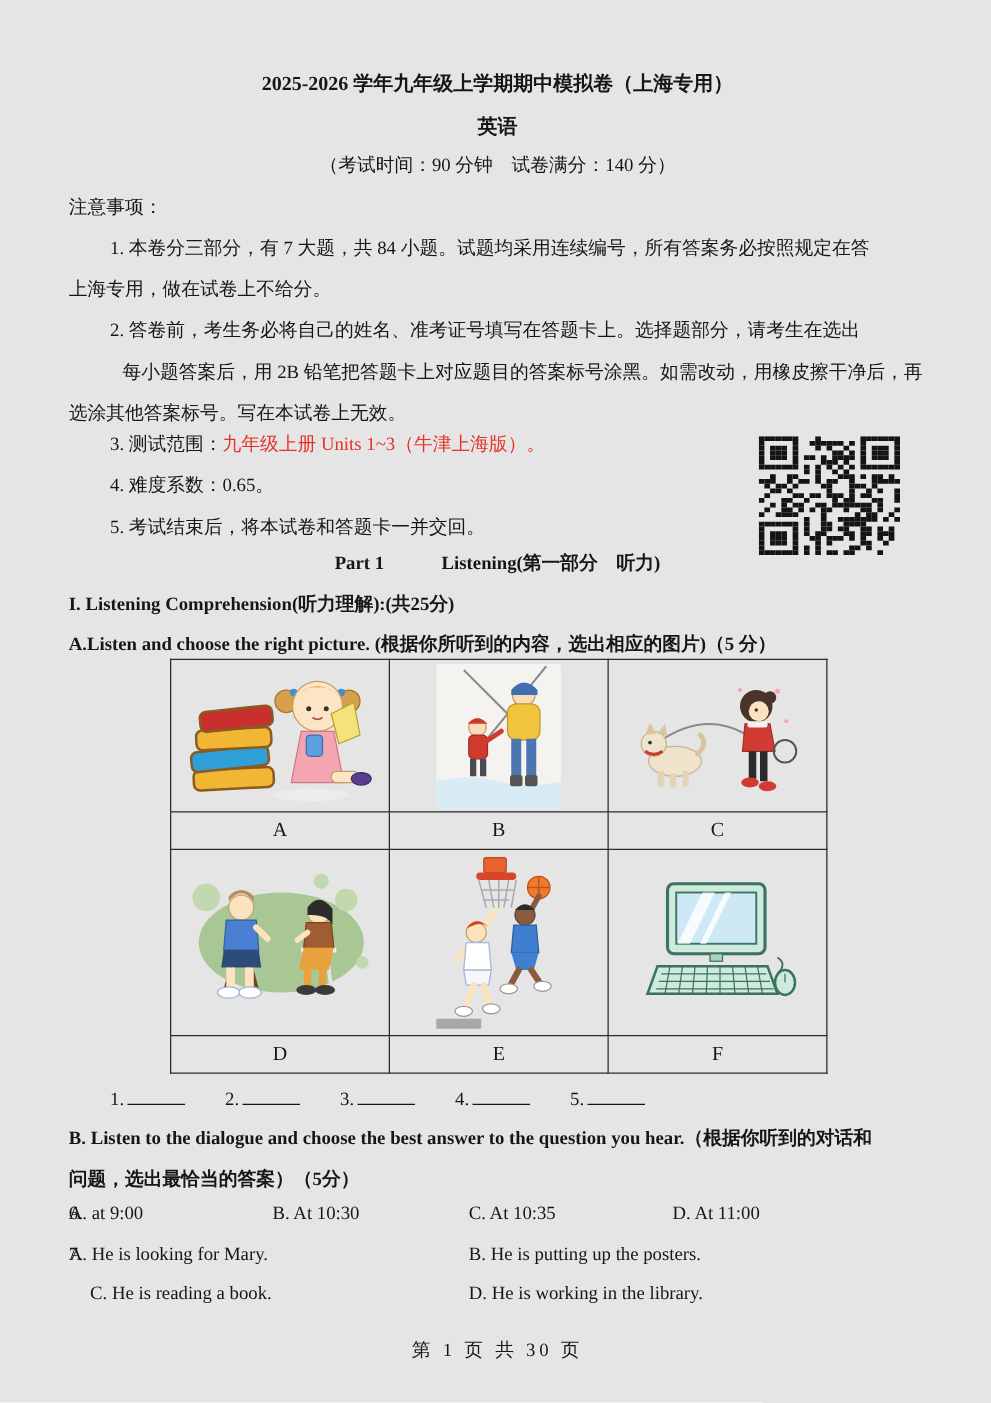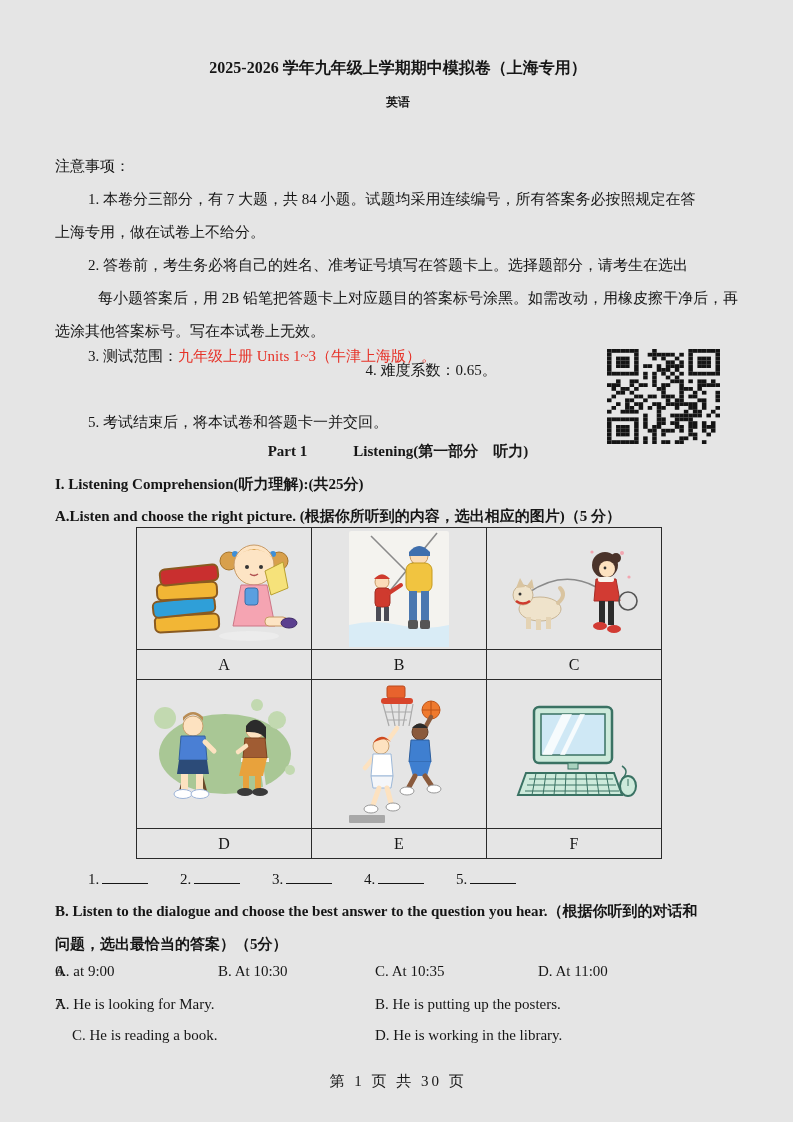--- a/index.html
+++ b/index.html
@@ -29,32 +29,33 @@
   .qrow span{position:absolute;top:0;white-space:nowrap;}
   .footer{letter-spacing:3px;}
   #qr-code{position:absolute;left:607px;top:349px;}
 </style>
 </head>
 <body>
 
 <div class="page">
 
   <div class="ln center bold" style="top:58px;font-size:16px;">2025-2026 学年九年级上学期期中模拟卷（上海专用）</div>
-  <div class="ln center bold" style="top:92px;font-size:12px;">英语</div>
+  <div class="ln center bold" style="top:92px;font-size:16px;">英语</div>
+  <div class="ln center" style="top:123px;">（考试时间：90 分钟　试卷满分：140 分）</div>
 
   <div class="ln" style="top:156px;">注意事项：</div>
   <div class="ln indent" style="top:189px;">1. 本卷分三部分，有 7 大题，共 84 小题。试题均采用连续编号，所有答案务必按照规定在答</div>
   <div class="ln" style="top:222px;">上海专用，做在试卷上不给分。</div>
   <div class="ln indent" style="top:255px;">2. 答卷前，考生务必将自己的姓名、准考证号填写在答题卡上。选择题部分，请考生在选出</div>
   <div class="ln" style="top:288px;margin-left:43px;">每小题答案后，用 2B 铅笔把答题卡上对应题目的答案标号涂黑。如需改动，用橡皮擦干净后，再</div>
   <div class="ln" style="top:321px;">选涂其他答案标号。写在本试卷上无效。</div>
   <div class="ln indent" style="top:346px;">
     <span>3. 测试范围：</span><span class="red">九年级上册 Units 1~3（牛津上海版）。</span>
   </div>
-  <div class="ln indent" style="top:360px;text-align:center;">4. 难度系数：0.65。</div>
+  <div class="ln indent" style="top:379px;">4. 难度系数：0.65。</div>
   <div class="ln indent" style="top:412px;">5. 考试结束后，将本试卷和答题卡一并交回。</div>
 
   <svg id="qr-code" width="113" height="95" viewBox="0 0 100 100" preserveAspectRatio="none">
       <g fill="#141414">
         <rect x="0" y="0" width="4" height="4"></rect>
         <rect x="4" y="0" width="4" height="4"></rect>
         <rect x="8" y="0" width="4" height="4"></rect>
         <rect x="12" y="0" width="4" height="4"></rect>
         <rect x="16" y="0" width="4" height="4"></rect>
         <rect x="20" y="0" width="4" height="4"></rect>

